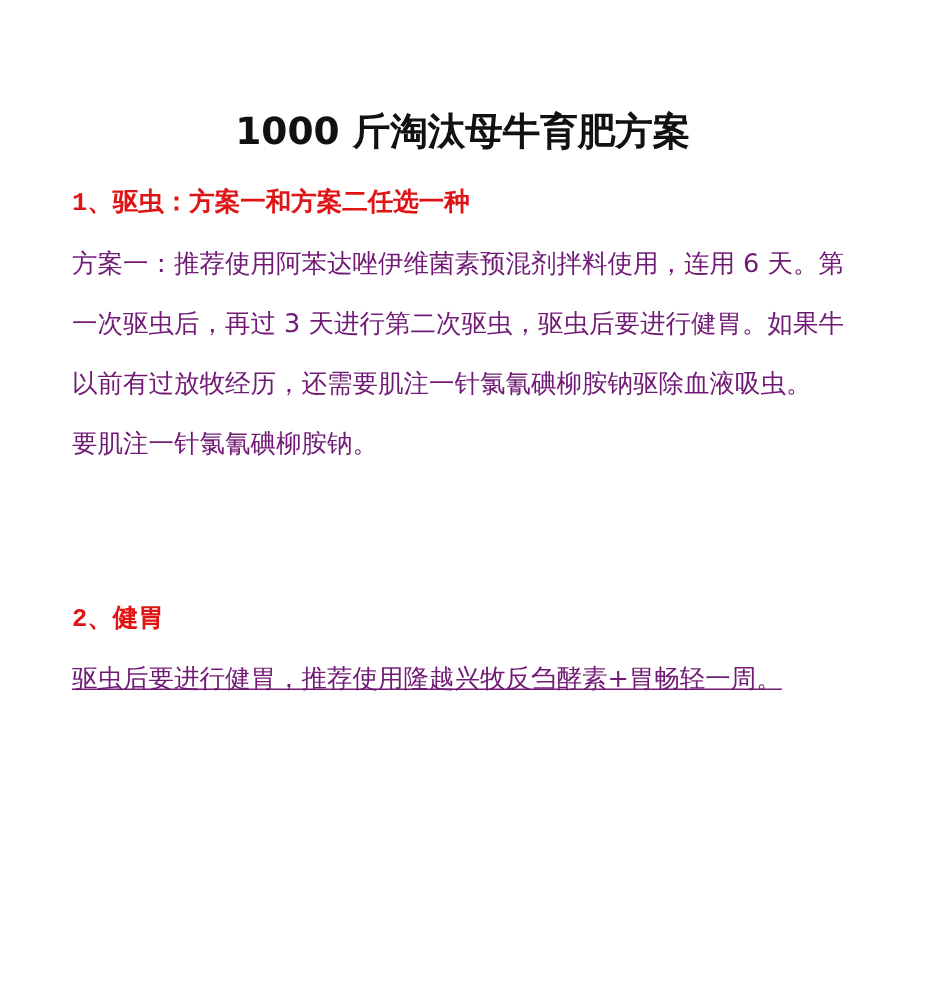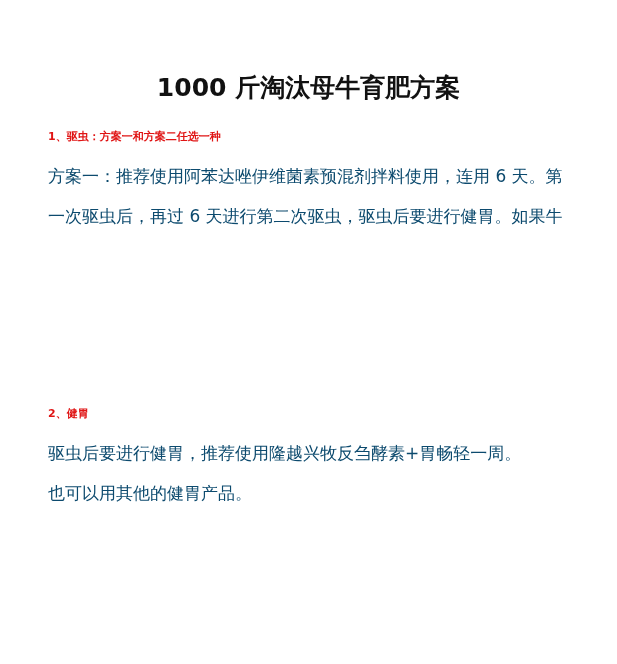--- a/index.html
+++ b/index.html
@@ -29,52 +29,54 @@
       text-align: center;
       font-size: 25px;
       font-weight: bold;
       color: #111111;
       letter-spacing: 0px;
       line-height: 36px;
     }
     .heading {
       position: absolute;
       left: 48px;
-      font-size: 11px;
+      font-size: 17px;
       font-weight: bold;
       color: #e01414;
       line-height: 26px;
       white-space: nowrap;
+      font-family: Liberation Mono, monospace;
     }
     .para {
       position: absolute;
       left: 48px;
       width: 530px;
       font-size: 17px;
       line-height: 40px;
-      color: #0c4a6e;
+      color: #701a75;
     }
     .para .line {
       display: block;
       white-space: nowrap;
       height: 40px;
     }
   </style>
 </head>
 <body>
 
 <div class="page">
   <div class="title">1000 斤淘汰母牛育肥方案</div>
 
   <div class="heading" style="top:124px;">1、驱虫：方案一和方案二任选一种</div>
 
   <div class="para" style="top:156px;">
     <span class="line">方案一：推荐使用阿苯达唑伊维菌素预混剂拌料使用，连用 6 天。第</span>
-    <span class="line">一次驱虫后，再过 6 天进行第二次驱虫，驱虫后要进行健胃。如果牛</span>
+    <span class="line">一次驱虫后，再过 3 天进行第二次驱虫，驱虫后要进行健胃。如果牛</span>
+    <span class="line">以前有过放牧经历，还需要肌注一针氯氰碘柳胺钠驱除血液吸虫。</span>
+    <span class="line">要肌注一针氯氰碘柳胺钠。</span>
   </div>
 
   <div class="heading" style="top:401px;text-align:right;">2、健胃</div>
 
-  <div class="para" style="top:433px;">
+  <div class="para" style="top:433px;text-decoration:underline;">
     <span class="line">驱虫后要进行健胃，推荐使用隆越兴牧反刍酵素+胃畅轻一周。</span>
-    <span class="line">也可以用其他的健胃产品。</span>
   </div>
 </div>
 
 </body></html>

